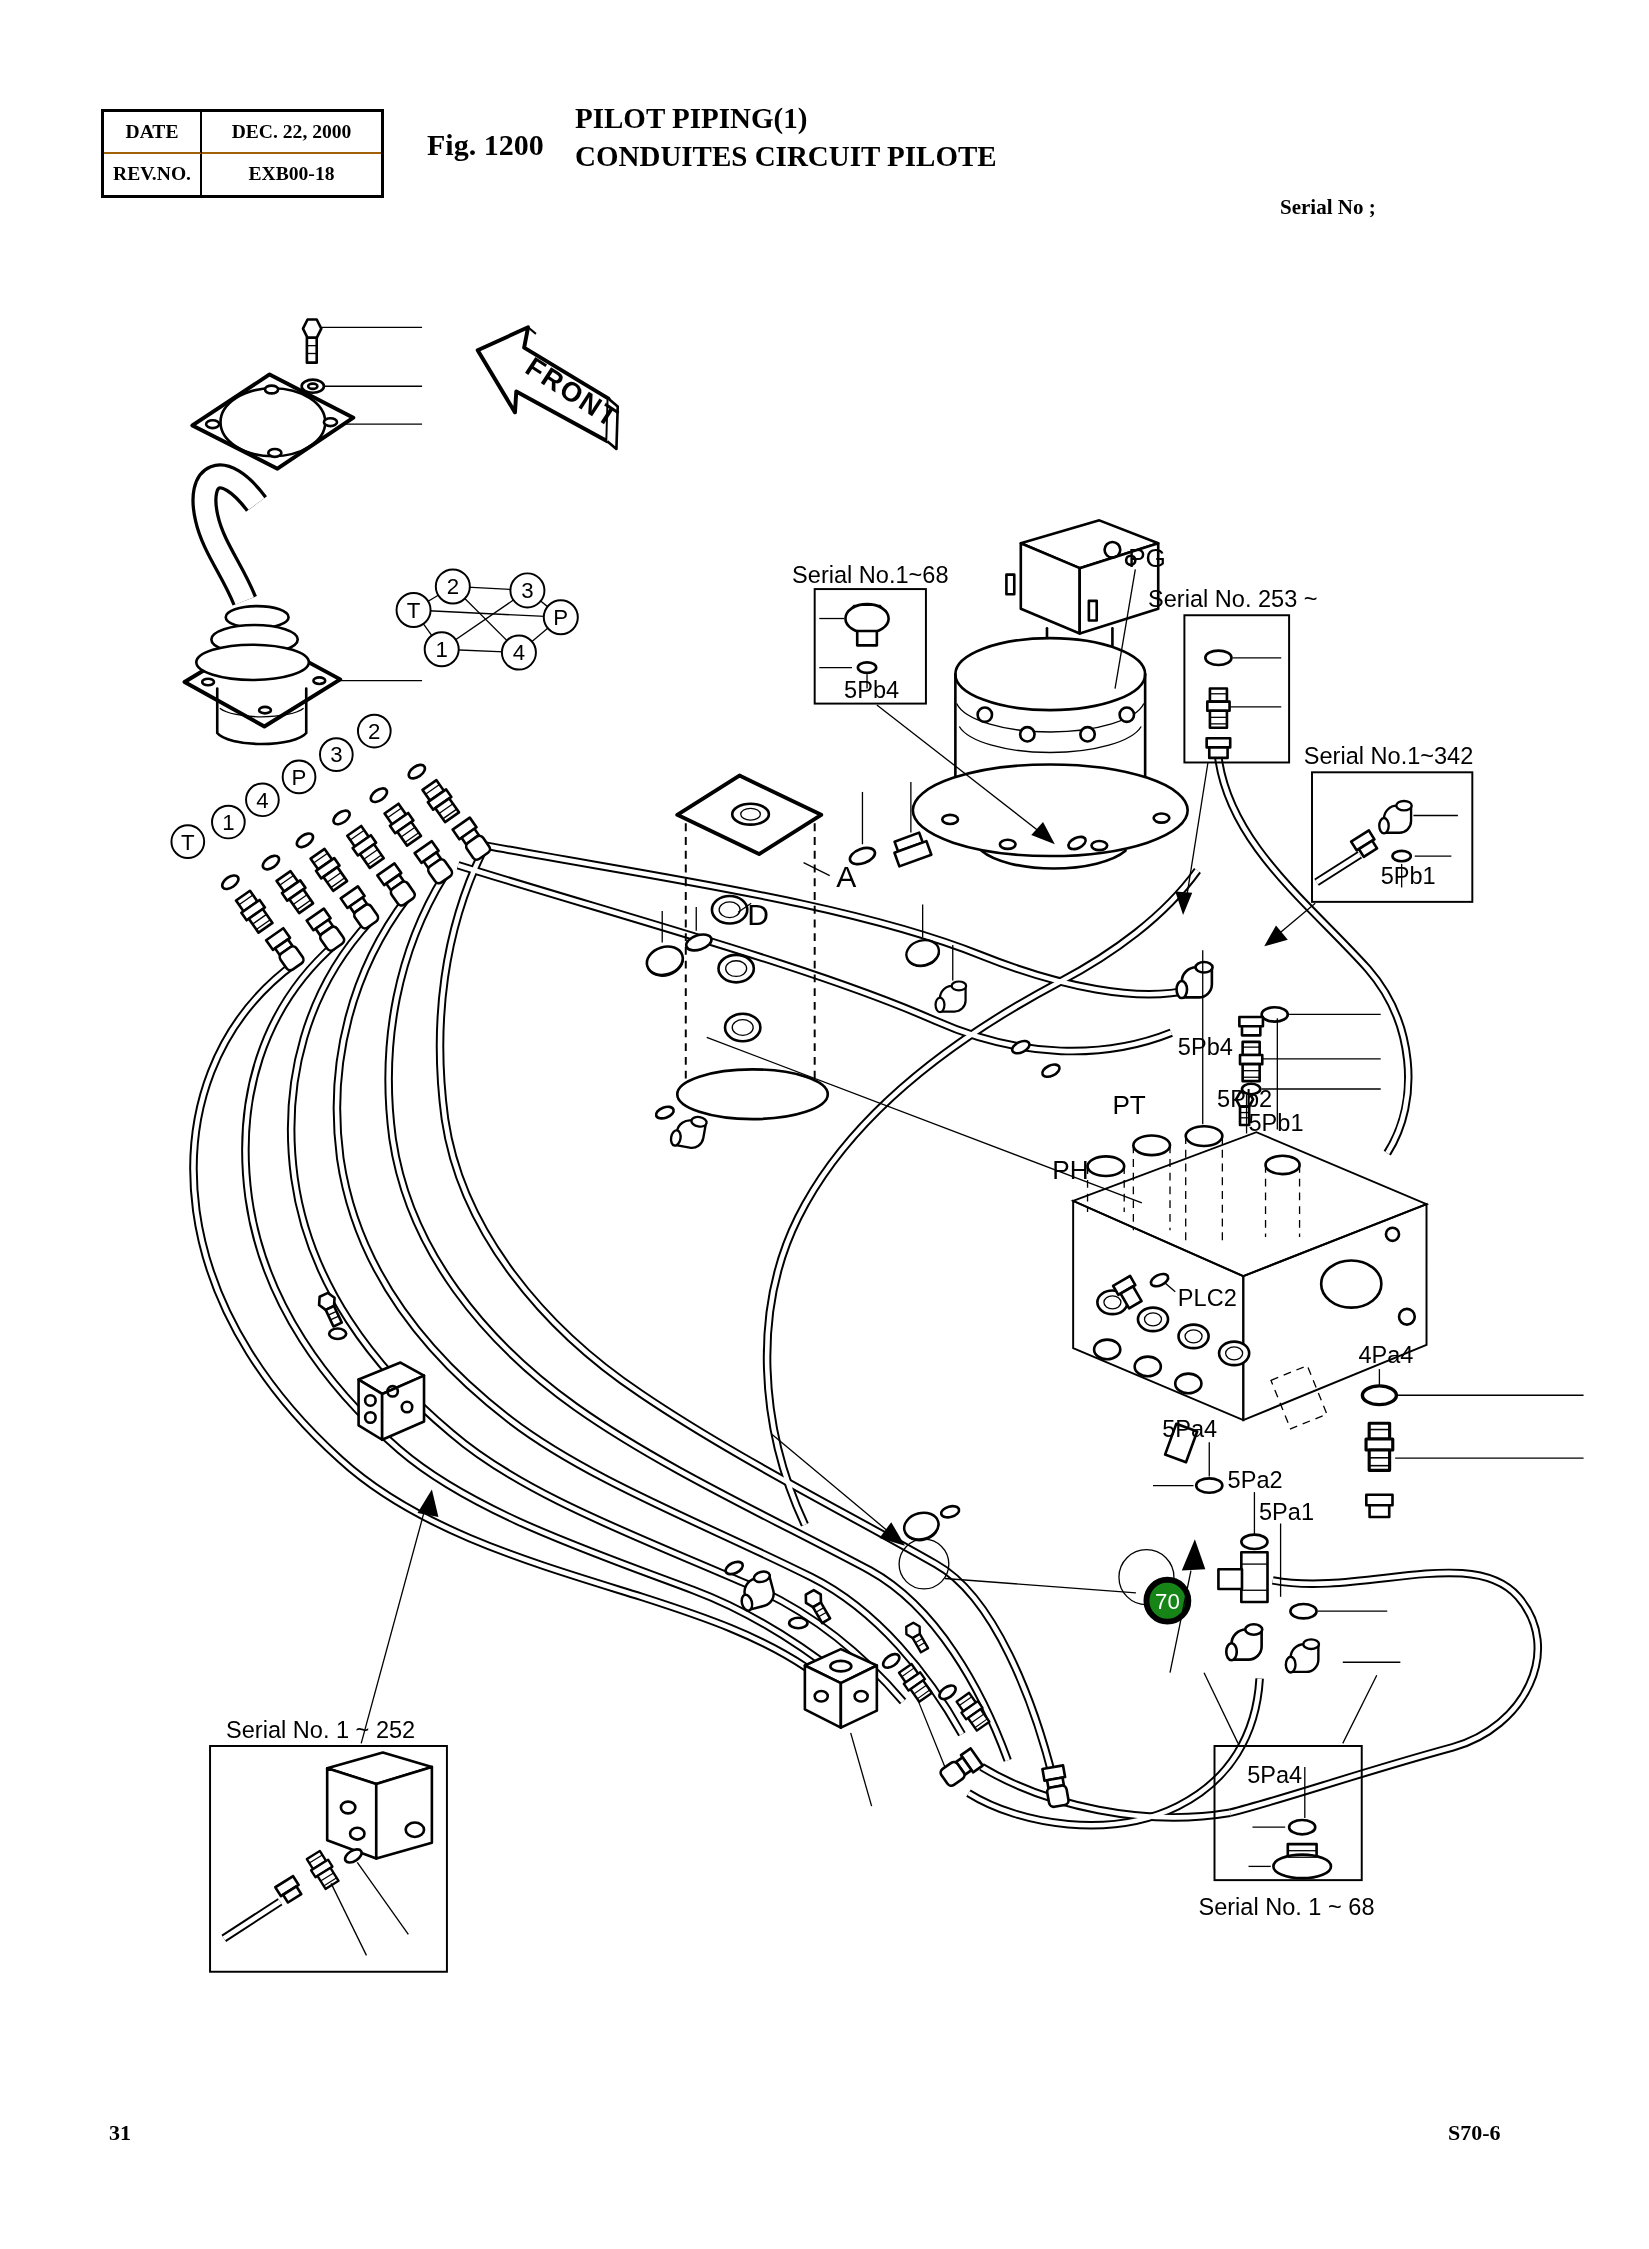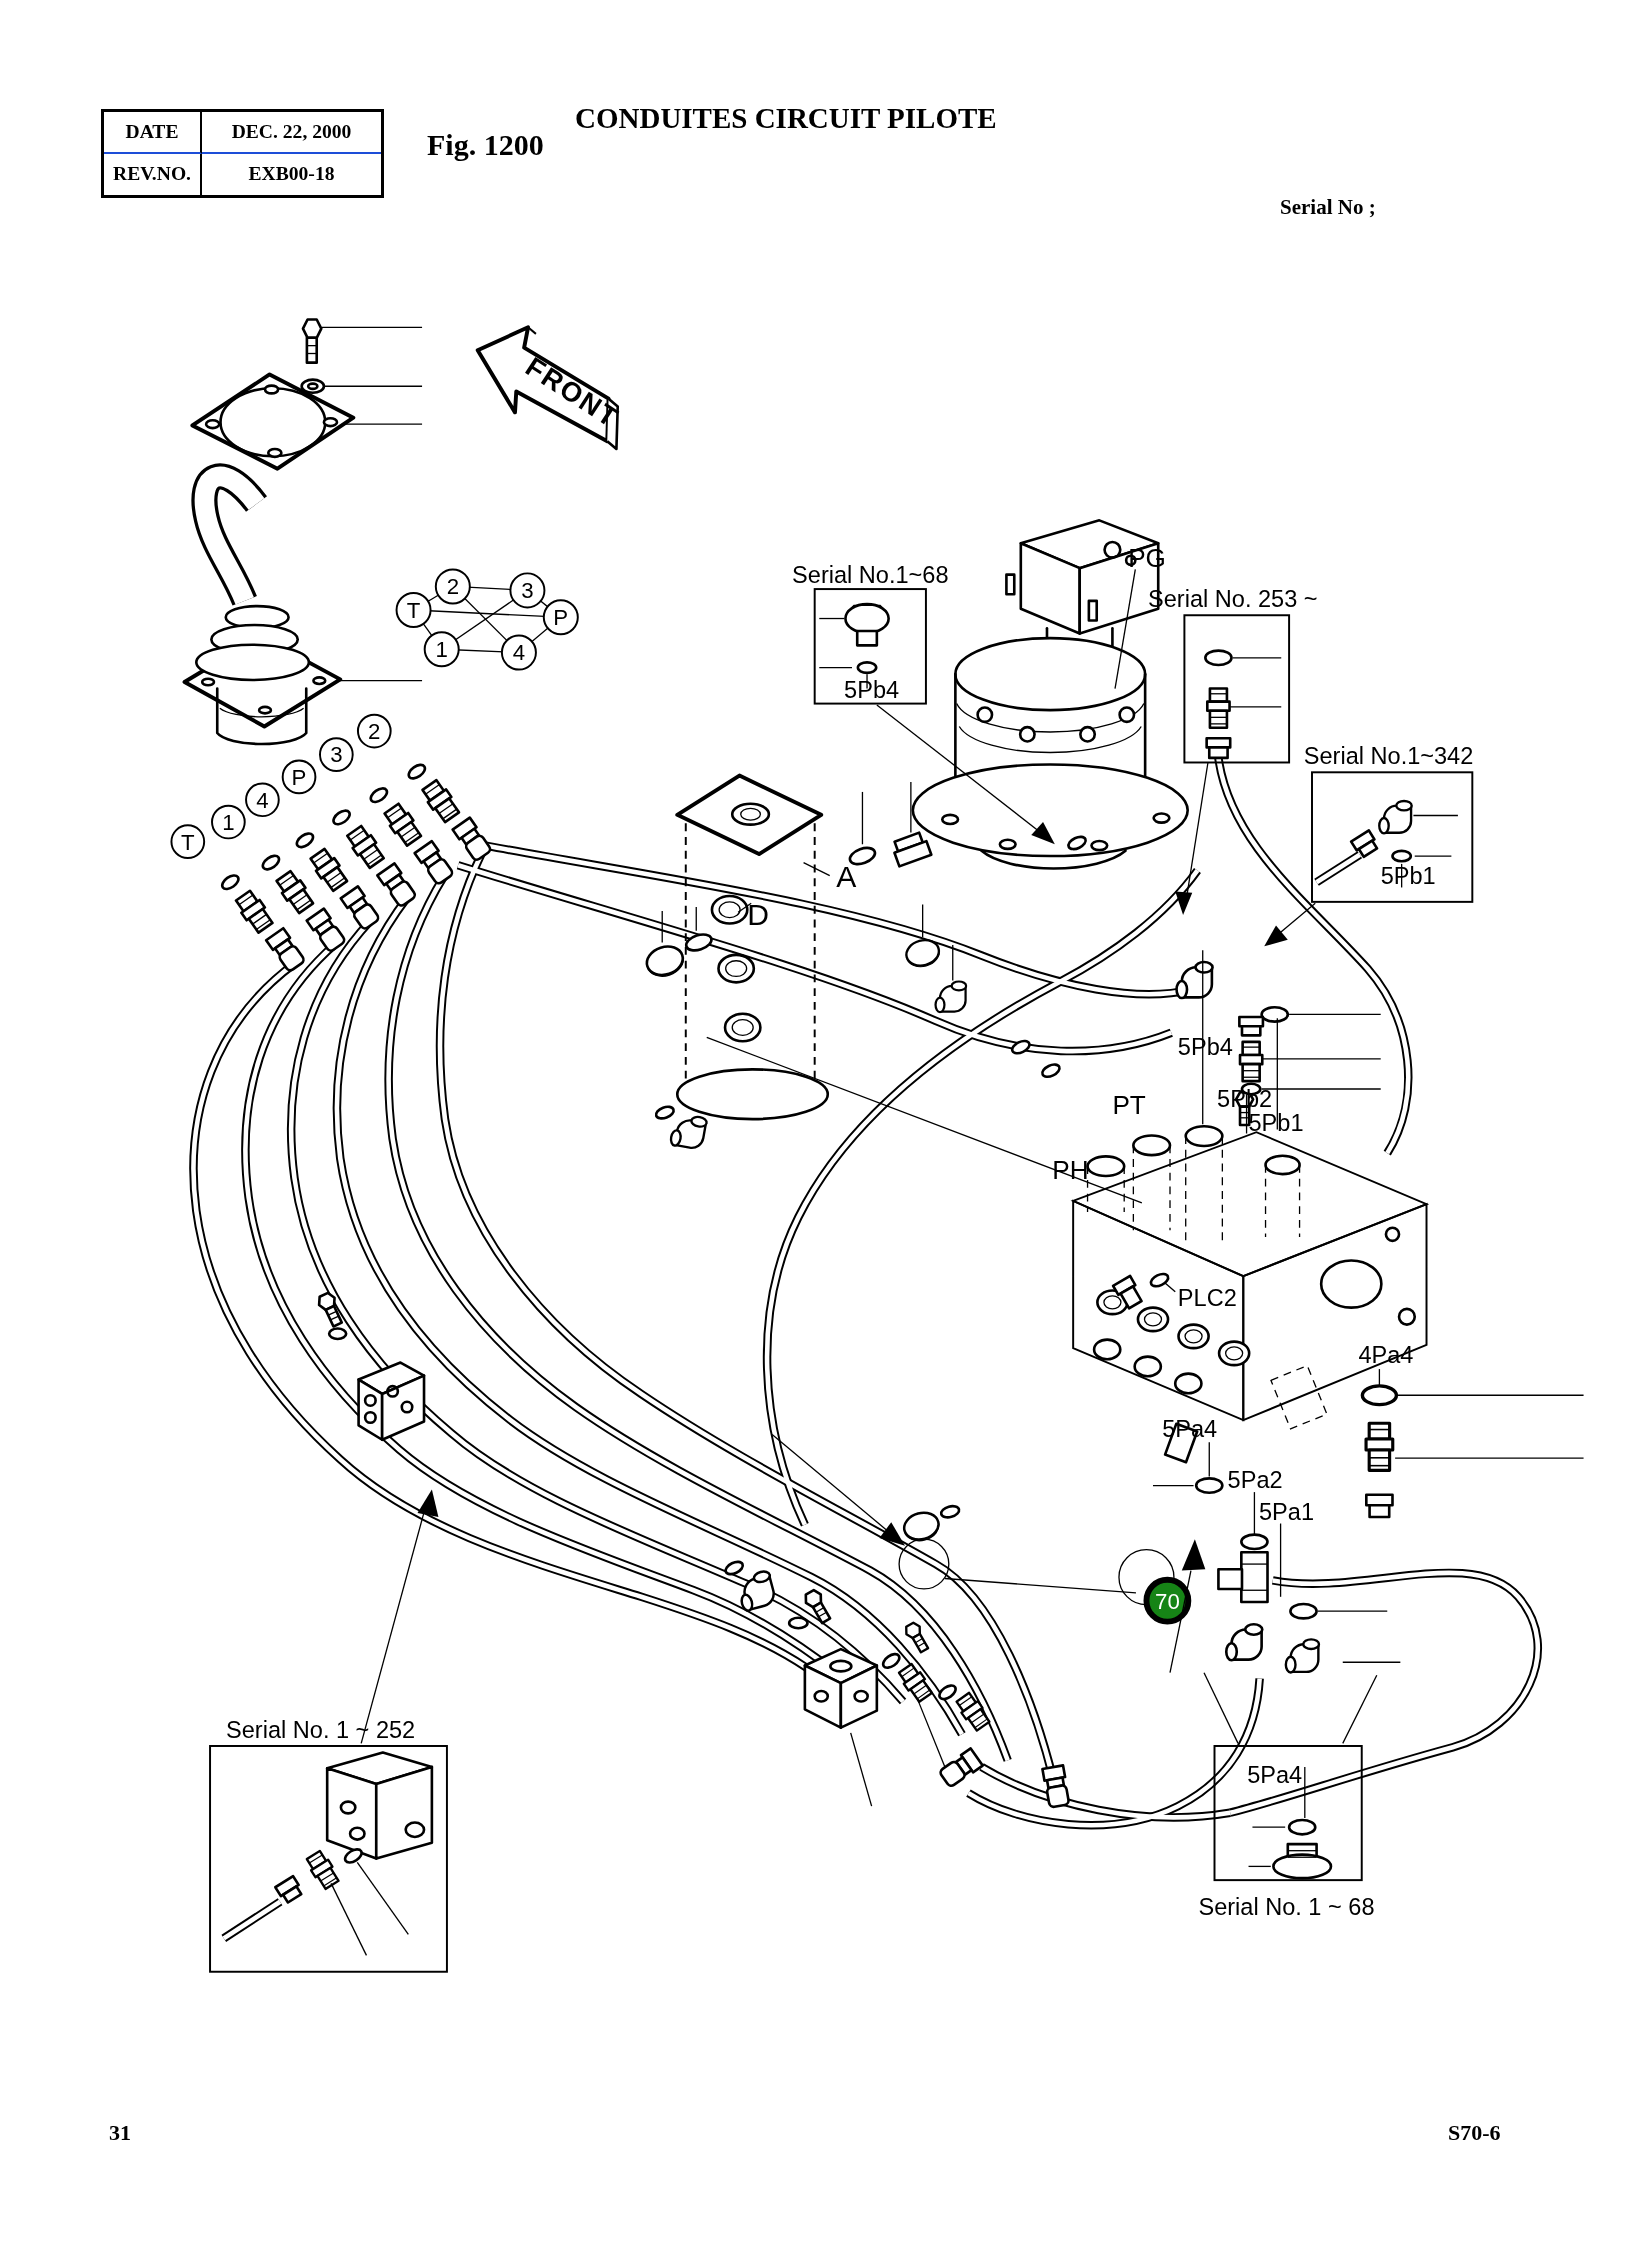--- a/index.html
+++ b/index.html
@@ -6,21 +6,21 @@
   .page{position:relative;width:1649px;height:2250px;background:#fff;overflow:hidden;
         font-family:"Liberation Serif",serif;color:#000;}
   .abs{position:absolute;}
   
   .hdr-table{left:101px;top:109px;width:283px;height:89px;border:3.9px solid #000;
              display:grid;grid-template-columns:98px 1fr;grid-template-rows:1fr 1fr;
              box-sizing:border-box;background:#fff;}
   .hdr-cell{display:flex;align-items:center;justify-content:center;
             font-weight:bold;font-size:19.6px;box-sizing:border-box;}
   .cl{border-right:2px solid #000;}
-  .rt{border-bottom:2px solid #1d4ed8;}
+  .rt{border-bottom:2px solid #a16207;}
   .fig-no{left:427px;top:128px;font-weight:bold;font-size:30px;}
   .title-block{left:575px;top:99px;font-weight:bold;font-size:29px;line-height:1.32;}
   .serial-note{left:1280px;top:175px;font-weight:bold;font-size:21px;margin-top:20px;}
   .footer-left{left:109px;top:2120px;font-weight:bold;font-size:22px;}
   .footer-right{left:1448px;top:2120px;font-weight:bold;font-size:22px;}
   
   .ln{fill:none;stroke:#000;stroke-width:4;stroke-linejoin:round;stroke-linecap:round;}
   .lnw{fill:#fff;stroke:#000;stroke-width:4;stroke-linejoin:round;}
   .lnw6{fill:#fff;stroke:#000;stroke-width:6;stroke-linejoin:round;}
   .thin{fill:none;stroke:#000;stroke-width:2;}
@@ -44,20 +44,21 @@
 <div class="page">
 
   <div class="abs hdr-table">
     <div class="hdr-cell cl rt">DATE</div>
     <div class="hdr-cell rt">DEC. 22, 2000</div>
     <div class="hdr-cell cl">REV.NO.</div>
     <div class="hdr-cell">EXB00-18</div>
   </div>
   <div class="abs fig-no">Fig. 1200</div>
   <div class="abs title-block">
+    <div>PILOT PIPING(1)</div>
     <div>CONDUITES CIRCUIT PILOTE</div>
   </div>
   <div class="abs serial-note">Serial No ;</div>
 
   <svg class="abs" style="left:0;top:0" width="1649" height="2250" viewBox="0 0 2520 3438">
     <defs>
       <g id="oring">
           <ellipse rx="20" ry="11" class="lnw"></ellipse>
         </g>
       <g id="oring-s">

